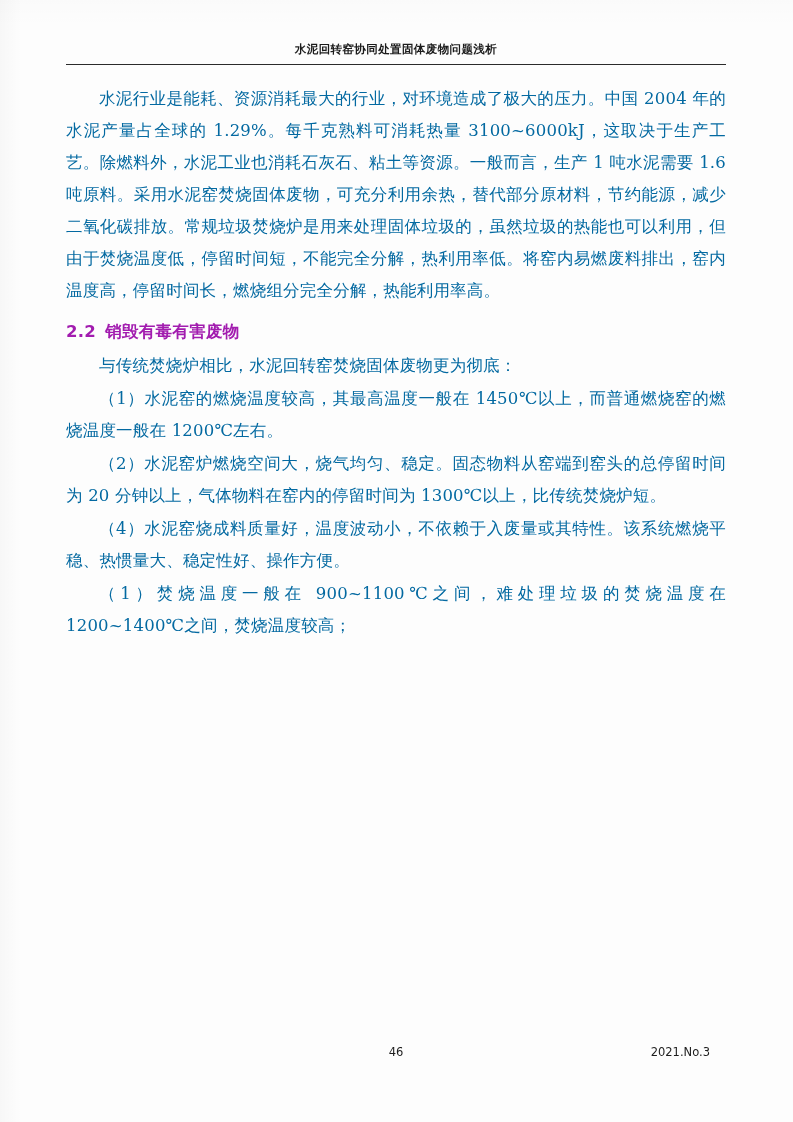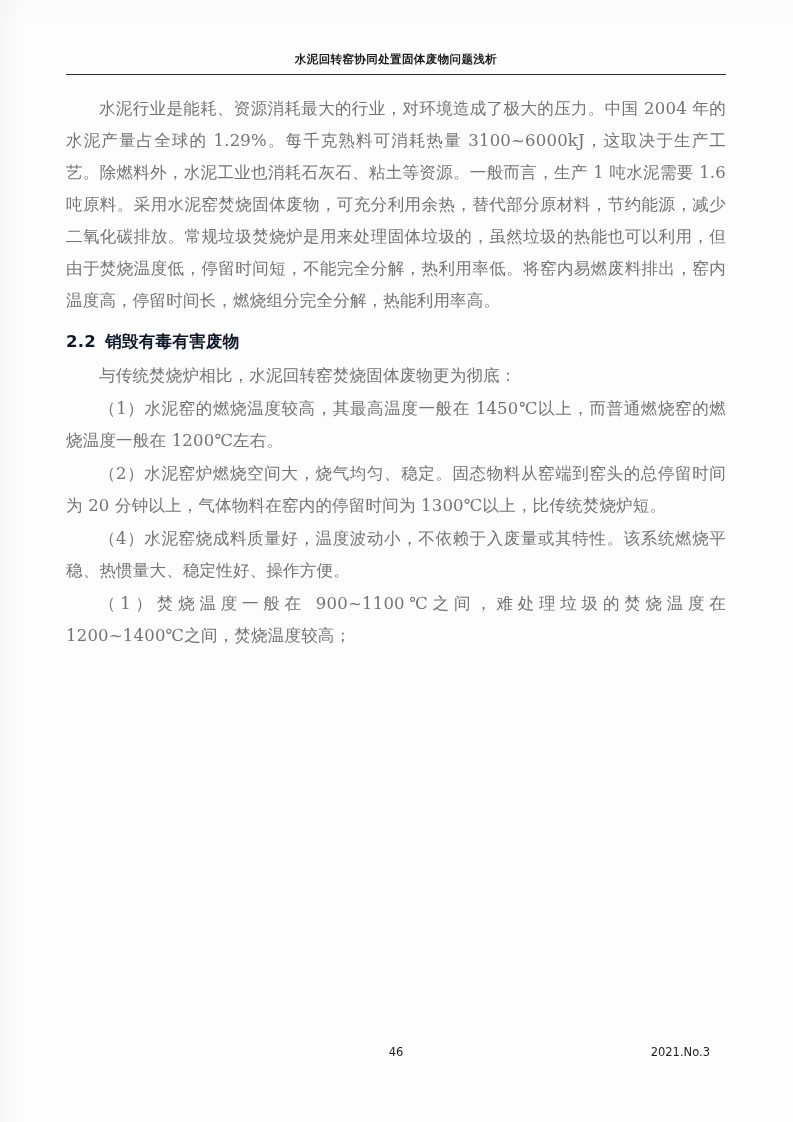--- a/index.html
+++ b/index.html
@@ -28,21 +28,21 @@
     position: absolute;
     inset: 0;
     background:
       linear-gradient(90deg, rgba(0,0,0,0.025) 0px, rgba(0,0,0,0) 22px),
       linear-gradient(180deg, rgba(0,0,0,0.012) 0px, rgba(0,0,0,0) 26px);
     pointer-events: none;
   }
   .content {
     position: absolute;
     left: 66px;
-    top: 52px;
+    top: 42px;
     width: 660px;
   }
   .header {
     text-align: center;
     font-size: 11.5px;
     font-weight: bold;
     letter-spacing: 0.4px;
     color: #1c1c1c;
     font-family: "DejaVu Sans", "Liberation Sans", sans-serif;
     padding-bottom: 7px;
@@ -52,31 +52,31 @@
     width: 100%;
     margin-bottom: 18px;
   }
   p.body-text {
     margin: 0 0 1px 0;
     font-size: 16.5px;
     line-height: 32px;
     text-align: justify;
     text-justify: inter-ideograph;
     text-indent: 2em;
-    color: #737373;
+    color: #0369a1;
     letter-spacing: 0.2px;
   }
   h3.section-heading {
     margin: 9px 0 2px 0;
     font-size: 16.5px;
     line-height: 32px;
     font-weight: bold;
     font-family: "DejaVu Sans", "Liberation Sans", sans-serif;
     letter-spacing: 0.3px;
-    color: #0f172a;
+    color: #a21caf;
   }
   h3.section-heading .sec-num {
     margin-right: 9px;
   }
   .footer {
     position: absolute;
     left: 66px;
     top: 1045px;
     width: 660px;
     font-size: 11.5px;

